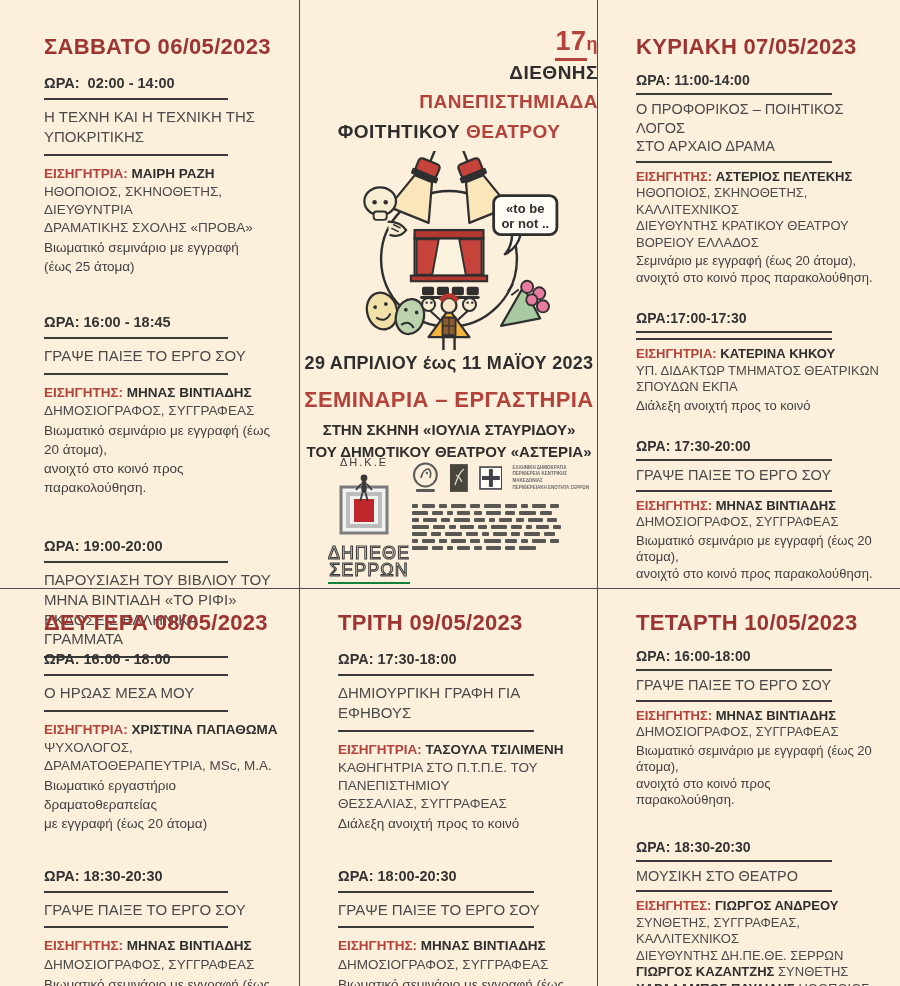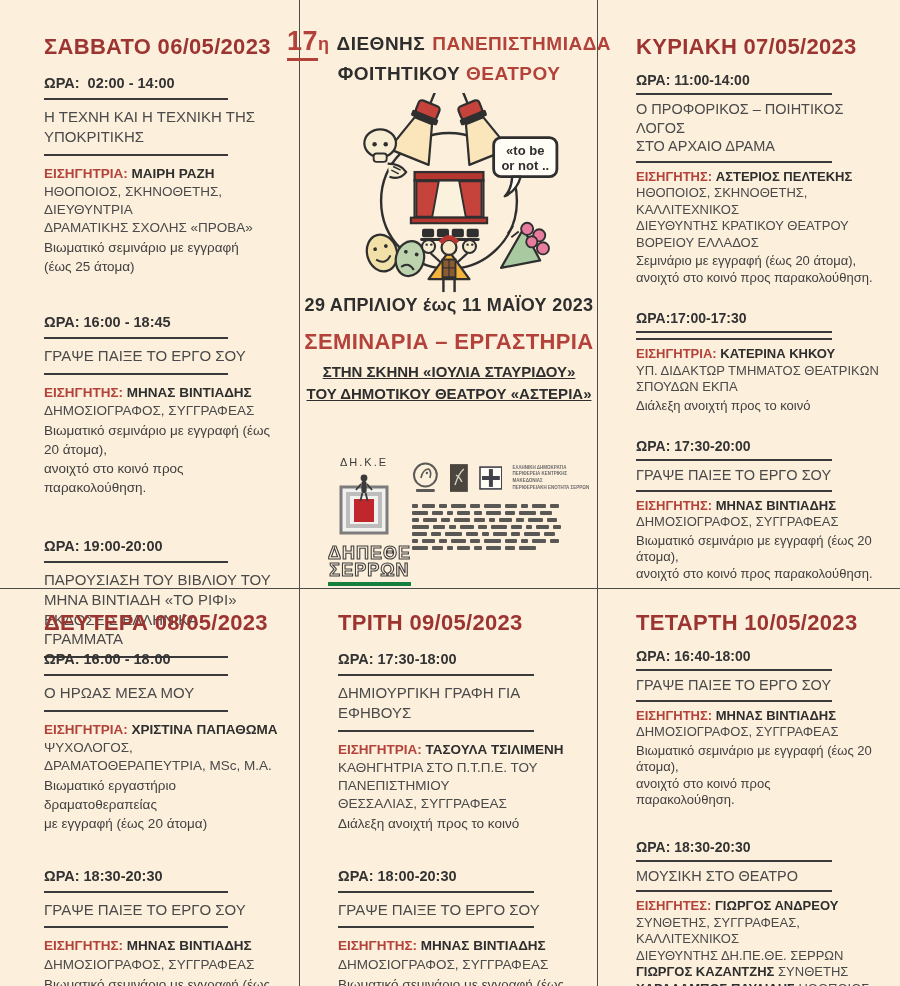--- a/index.html
+++ b/index.html
@@ -43,35 +43,35 @@
 
   .dense .time{font-size:14px;}
   .dense .etitle{font-size:14.5px;line-height:1.28;margin:5px 0 4px;}
   .dense .rule{margin:5px 0;}
   .dense .roles,.dense .note,.dense .spk,.dense .nameline{font-size:13px;line-height:1.27;}
   .dense .spk{margin-top:6px;}
   .dense .h-day{margin-bottom:12px;}
 
   
   .ctr-title{margin-top:30px;font-weight:800;color:#2e2e2e;}
-  .ctr-title .l1{font-size:19px;letter-spacing:.5px;display:flex;justify-content:center;align-items:flex-end;gap:7px;}
+  .ctr-title .l1{font-size:19px;letter-spacing:.5px;display:flex;justify-content:center;align-items:flex-end;gap:7px;flex-direction:column;}
   .ctr-title .l2{font-size:19px;letter-spacing:.5px;margin-top:8px;}
   .ed-num{font-size:27px;color:var(--red);border-bottom:3px solid var(--red);line-height:.85;padding-bottom:2px;}
   .ed-suf{font-size:18px;color:var(--red);font-weight:800;}
   .red{color:var(--red);}
   .illus{margin:8px auto 0;display:block;}
   .ctr-date{font-size:18px;font-weight:800;color:#2e2e2e;letter-spacing:.3px;margin-top:2px;}
   .ctr-sem{font-size:22px;font-weight:800;color:var(--red);letter-spacing:.4px;margin-top:13px;}
-  .ctr-venue{font-size:15px;font-weight:800;color:#2e2e2e;line-height:1.45;margin-top:6px;white-space:pre-line;text-decoration:underline;}
+  .ctr-venue{font-size:15px;font-weight:800;color:#2e2e2e;line-height:1.45;margin-top:6px;white-space:pre-line;}
 
   .logos-area{position:absolute;left:0;right:0;top:448px;height:135px;text-align:left;}
   .dike{position:absolute;left:28px;top:8px;width:72px;text-align:center;}
   .dike-cap{font-size:11px;letter-spacing:2px;color:#3a3a3a;font-weight:400;}
-  .dipethe{margin-top:4px;display:inline-block;font-size:18px;font-weight:700;letter-spacing:1px;line-height:.95;
-           color:rgba(0,0,0,0);-webkit-text-stroke:1.1px #3f3f3f;border-bottom:4px solid #15803d;padding-bottom:3px;}
+  .dipethe{margin-top:4px;display:inline-block;font-size:18px;font-weight:400;letter-spacing:1px;line-height:.95;
+           color:rgba(0,0,0,0);-webkit-text-stroke:1.1px #3f3f3f;border-bottom:2px solid #15803d;padding-bottom:3px;}
   .partners{position:absolute;left:112px;top:14px;display:flex;align-items:center;gap:10px;}
   .gov-text{font-size:4.5px;color:#6b6b6b;line-height:1.5;font-weight:700;}
   .chips{position:absolute;left:112px;top:56px;width:150px;display:flex;flex-wrap:wrap;gap:3px 4px;}
   .chip{height:4px;background:#3d3d3d;border-radius:1px;display:inline-block;opacity:.85;}
 </style>
 </head>
 <body>
 
 <div class="vrule" style="left:299px"></div>
 <div class="vrule" style="left:597px"></div>
@@ -459,21 +459,21 @@
     <div class="roles">ΔΗΜΟΣΙΟΓΡΑΦΟΣ, ΣΥΓΓΡΑΦΕΑΣ</div>
     <div class="note">Βιωματικό σεμινάριο με εγγραφή (έως 20 άτομα),
 ανοιχτό στο κοινό προς παρακολούθηση.</div>
   </div>
 </section>
 
 <section class="panel p-wed dense">
   <h2 class="h-day">ΤΕΤΑΡΤΗ 10/05/2023</h2>
 
   <div class="session mb30">
-    <div class="time">ΩΡΑ: 16:40-18:00</div>
+    <div class="time">ΩΡΑ: 16:00-18:00</div>
     <div class="rule" style="width:196px"></div>
     <div class="etitle">ΓΡΑΨΕ ΠΑΙΞΕ ΤΟ ΕΡΓΟ ΣΟΥ</div>
     <div class="rule" style="width:196px"></div>
     <div class="spk">
       <span class="lbl">ΕΙΣΗΓΗΤΗΣ:</span>
       <b>ΜΗΝΑΣ ΒΙΝΤΙΑΔΗΣ</b>
     </div>
     <div class="roles">ΔΗΜΟΣΙΟΓΡΑΦΟΣ, ΣΥΓΓΡΑΦΕΑΣ</div>
     <div class="note">Βιωματικό σεμινάριο με εγγραφή (έως 20 άτομα),
 ανοιχτό στο κοινό προς παρακολούθηση.</div>

